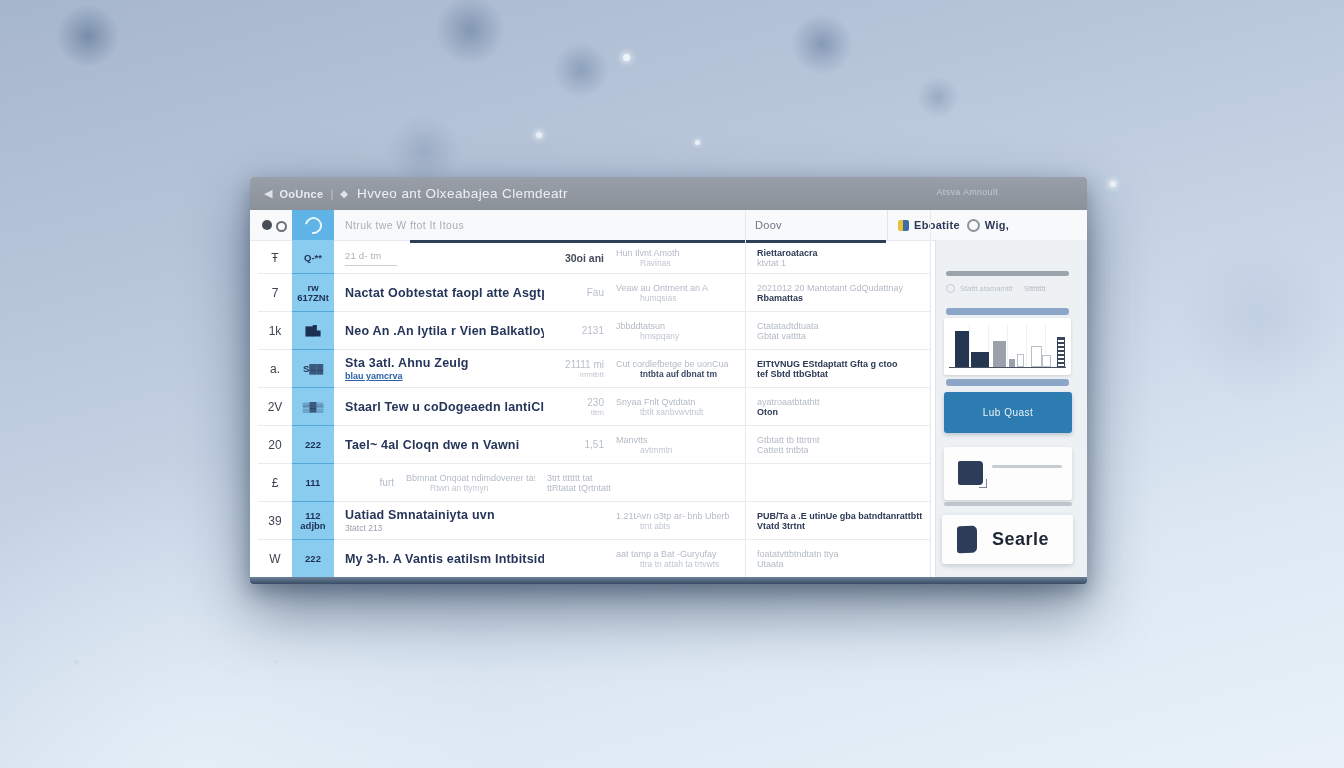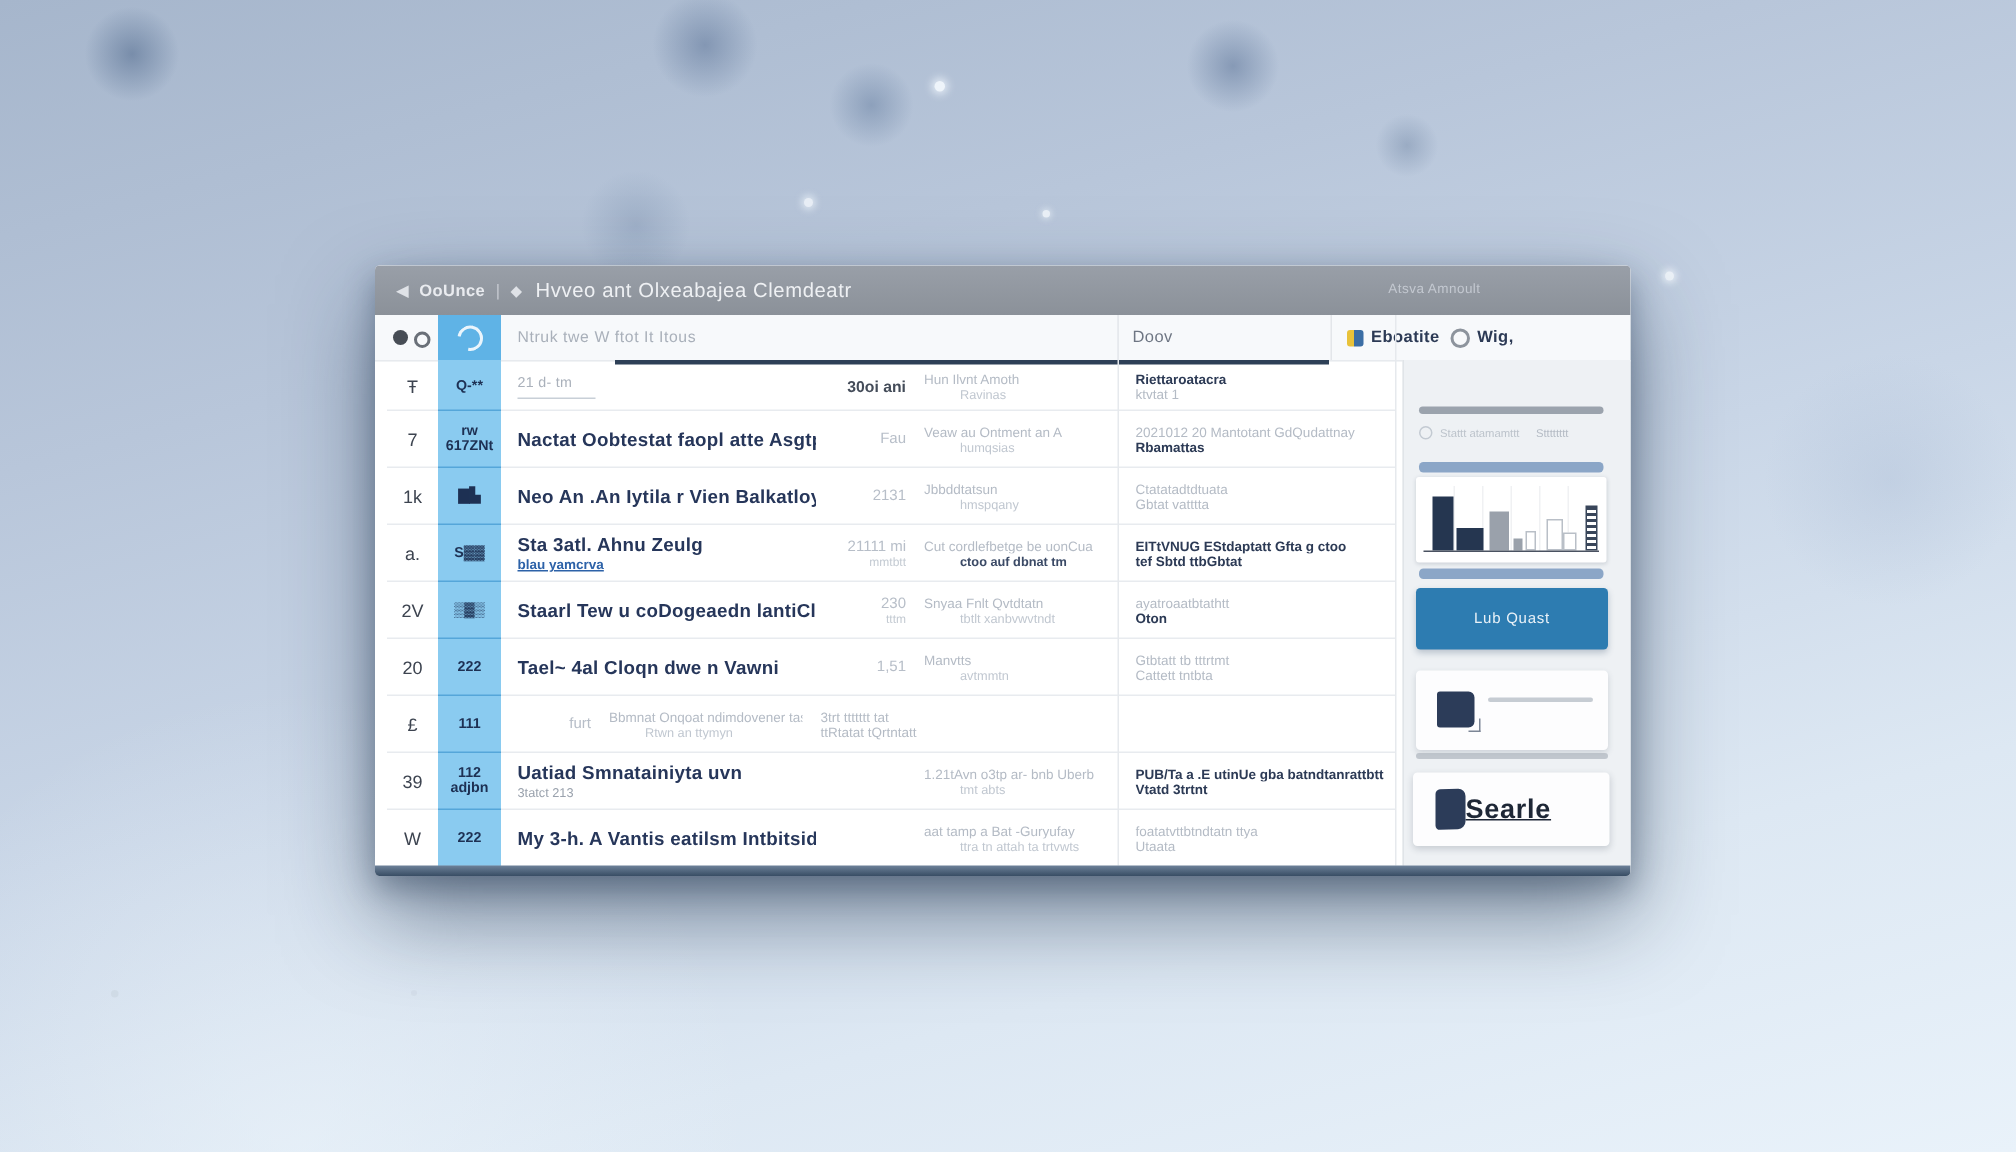--- a/index.html
+++ b/index.html
@@ -24,21 +24,21 @@
   .window{position:absolute;left:250px;top:177px;width:837px;height:407px;background:#fff;
     border-radius:3px;box-shadow:0 26px 60px rgba(22,42,68,.5),0 8px 20px rgba(22,42,68,.35);overflow:hidden;}
 
   .titlebar{position:absolute;left:0;top:0;width:100%;height:33px;
     background:linear-gradient(#999fa8,#8b9199);display:flex;align-items:center;color:#e9ebef;}
   .tb-back{margin-left:14px;font-size:11px;color:#dfe2e7;}
   .tb-app{margin-left:7px;font-size:11px;font-weight:bold;letter-spacing:.3px;}
   .tb-sep{margin:0 7px;font-size:11px;color:#c6cad1;}
   .tb-diamond{font-size:10px;color:#dfe2e7;margin-right:9px;}
   .tb-title{font-size:13.5px;letter-spacing:.4px;color:#eef0f3;}
-  .tb-right{position:absolute;right:100px;top:10px;font-size:9px;color:#c3c8d0;letter-spacing:.3px;}
+  .tb-right{position:absolute;right:89px;top:10px;font-size:9px;color:#c3c8d0;letter-spacing:.3px;}
 
   .toolbar{position:absolute;left:0;top:33px;width:100%;height:30px;background:#f7f9fb;border-bottom:1px solid #e7eaee;}
   .win-dot{position:absolute;top:10px;width:10px;height:10px;border-radius:50%;}
   .win-dot.filled{left:12px;background:#474d55;}
   .win-dot.outline{left:26px;border:2px solid #6a7078;width:7px;height:7px;top:11px;background:transparent;}
   .logo-btn{position:absolute;left:42px;top:0;width:42px;height:30px;background:#5fb3e6;display:flex;align-items:center;justify-content:center;}
   .logo-glyph{width:13px;height:13px;border:2px solid #eaf5fc;border-radius:50%;border-left-color:transparent;transform:rotate(-35deg);}
   .search-text{position:absolute;left:95px;top:9px;font-size:10.5px;color:#a9b0ba;letter-spacing:.4px;}
   .tbar-divider{position:absolute;top:0;height:30px;width:1px;background:#e3e6ea;}
   .doov{position:absolute;left:505px;top:9px;font-size:11px;color:#6e7683;letter-spacing:.3px;}
@@ -100,21 +100,21 @@
   .sb-button{position:absolute;left:8px;top:152px;width:128px;height:41px;background:#2d7cb1;border-radius:3px;
     display:flex;align-items:center;justify-content:center;box-shadow:0 2px 4px rgba(30,60,90,.25);}
   .sb-button-label{color:#eaf2f8;font-size:10px;letter-spacing:.5px;}
   .doc-card{position:absolute;left:8px;top:207px;width:128px;height:53px;background:#fdfdfe;border-radius:3px;box-shadow:0 2px 4px rgba(40,55,75,.16);}
   .doc-icon{position:absolute;left:14px;top:14px;width:25px;height:24px;background:#2c3c59;border-radius:2px 4px 4px 2px;}
   .doc-icon:after{content:"";position:absolute;right:-4px;bottom:-3px;width:7px;height:8px;border:1px solid #7c8696;border-top:none;border-left:none;}
   .doc-line{position:absolute;left:48px;top:18px;width:70px;height:3px;border-radius:2px;background:#c6ccd3;}
   .doc-shadowbar{position:absolute;left:8px;top:262px;width:128px;height:4px;border-radius:2px;background:#aeb5bd;opacity:.7;}
   .search-card{position:absolute;left:6px;top:275px;width:131px;height:49px;background:#fdfdfe;border-radius:3px;box-shadow:0 2px 5px rgba(40,55,75,.2);display:flex;align-items:center;}
   .search-card-icon{width:20px;height:27px;background:#2c3c59;border-radius:3px 5px 5px 3px;margin-left:15px;transform:skewY(-2deg);}
-  .search-card-label{font-size:18px;font-weight:bold;color:#1e2736;letter-spacing:.5px;text-decoration:underline;}
+  .search-card-label{font-size:18px;font-weight:bold;color:#1e2736;margin-left:15px;letter-spacing:.5px;}
 
   .bottom-edge{position:absolute;left:0;right:0;bottom:0;height:7px;background:linear-gradient(#6d8199,#384d64);}
 </style>
 </head>
 <body>
 
 <div class="desktop">
   <div class="dot" style="left:623px;top:54px;width:7px;height:7px;background:#eef4fa;box-shadow:0 0 6px 2px rgba(240,246,252,.8);"></div>
   <div class="dot" style="left:536px;top:132px;width:6px;height:6px;background:#e8eef6;box-shadow:0 0 5px 2px rgba(235,242,250,.7);"></div>
   <div class="dot" style="left:695px;top:140px;width:5px;height:5px;background:#eaf0f7;box-shadow:0 0 4px 1px rgba(235,242,250,.7);"></div>
@@ -222,21 +222,21 @@
         <div class="c-main">
           <div class="title">Sta 3atl.  Ahnu Zeulg</div>
           <div class="subtitle link">blau yamcrva</div>
         </div>
         <div class="c-val">
           <div class="val">21111 mi</div>
           <div class="val-sub">mmtbtt</div>
         </div>
         <div class="c-desc">
           <div class="d1">Cut cordlefbetge be uonCua</div>
-          <div class="d2 dark">ctoo auf dbnat tm</div>
+          <div class="d2 dark">tntbta auf dbnat tm</div>
         </div>
         <div class="c-right">
           <div class="r1 dark">EITtVNUG EStdaptatt Gfta g ctoo</div>
           <div class="r2 dark">tef Sbtd  ttbGbtat</div>
         </div>
       </div>
       <div class="row">
         <div class="c-num">2V</div>
         <div class="c-icon">▒▓▒</div>
         <div class="c-main">

